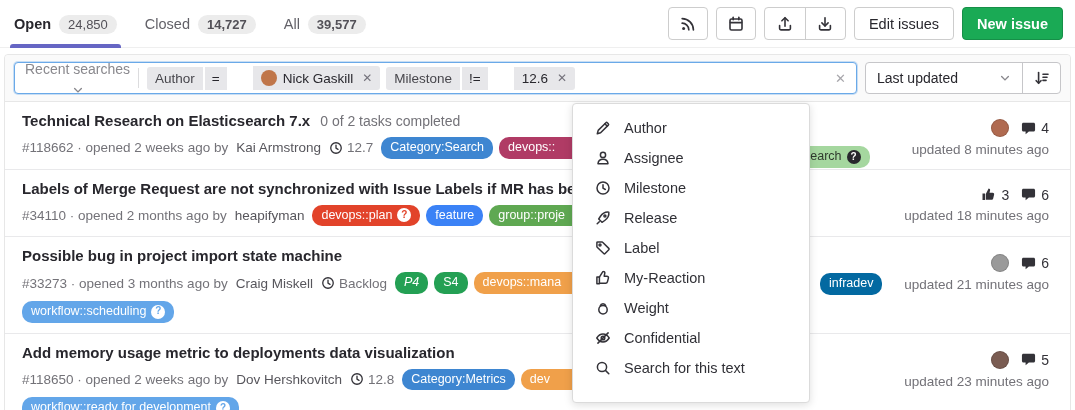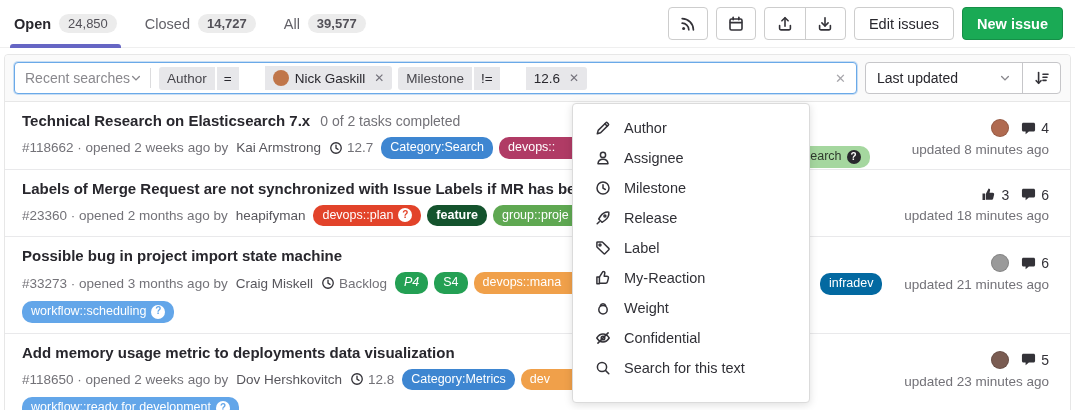--- a/index.html
+++ b/index.html
@@ -1,21 +1,21 @@
 <!DOCTYPE html>
 <html style="--underline: #6666c4;"><head>
 <meta charset="utf-8">
 <style>
   * { margin:0; padding:0; box-sizing:border-box; }
   html,body { width:1075px; height:410px; overflow:hidden; background:#fff;
     font-family:"Liberation Sans","DejaVu Sans",sans-serif; color:#28272d; }
   .icon svg { display:block; }
 
   
-  .top-bar { height:48px; display:flex; justify-content:space-between; align-items:center;
+  .top-bar { height:48px; display:flex; justify-content:space-between; 
     padding:0 12px 0 14px; border-bottom:1px solid #efefef; }
   .tabs { display:flex; gap:28px; height:48px; align-items:stretch; }
   .tab { display:flex; align-items:center; gap:8px; position:relative; font-size:14.5px;
     color:#626168; cursor:pointer; text-decoration:none; }
   .tab.active { color:#28272d; font-weight:700; }
   .tab.active::after { content:""; position:absolute; left:-4px; right:-4px; bottom:0;
     height:4px; background:var(--underline,#6666c4); border-radius:3px 3px 0 0; }
   .badge { background:#ececec; color:#535158; font-size:13px; font-weight:700;
     padding:2px 9px; border-radius:10px; }
   .tab.active .badge { font-weight:400; }
@@ -32,22 +32,22 @@
   .btn-primary { background:#1aaa55; border-color:#168f48; color:#fff; font-weight:600;
     padding:0 14px; }
 
   
   .panel { margin:6px 4px 0; border:1px solid #e7e7e7; border-radius:4px 4px 0 0; }
   .filter-bar { background:#fafafa; padding:7px 9px; display:flex; gap:8px;
     border-bottom:1px solid #e7e7e7; border-radius:4px 4px 0 0; }
   .search-box { flex:1; background:#fff; border:1px solid #6aa9e8;
     box-shadow:0 0 0 1px rgba(106,169,232,.35); border-radius:4px; height:32px;
     display:flex; align-items:center; padding:0 10px; gap:8px; }
-  .recent { display:flex; align-items:center; color:#89888d; font-size:14px;
-    cursor:pointer; white-space:nowrap; }
+  .recent { display:flex; align-items:center; gap:7px; color:#89888d; font-size:14px;
+    cursor:pointer; white-space:nowrap;flex-direction:column; }
   .v-divider { width:1px; height:20px; background:#dcdcde; }
   .tokens { display:flex; gap:6px; align-items:center; }
   .token { display:flex; gap:2px; align-items:center; font-size:13.5px; cursor:pointer; }
   .seg { background:#e7e7ea; padding:4px 8px; color:#47464c; }
   .seg.first { border-radius:3px 0 0 3px; }
   .seg.op { padding:4px 7px; color:#28272d; }
   .seg.val { border-radius:0 3px 3px 0; color:#28272d; display:flex; align-items:center; gap:6px;margin-left:24px; }
   .seg .x { color:#74727b; font-size:12px; font-weight:700; margin-left:3px; }
   .mini-avatar { width:16px; height:16px; border-radius:50%; display:inline-block; }
   .clear-x { margin-left:auto; color:#a7a6ab; font-size:13px; font-weight:700; cursor:pointer; }
@@ -258,28 +258,28 @@
                 </span>
                 <span>4</span>
               </span>
             </div>
             <div class="updated">updated 8 minutes ago</div>
           </div>
         </li>
         <li>
           <div><a class="ititle">Labels of Merge Request are not synchronized with Issue Labels if MR has been cr</a></div>
           <div class="meta">
-            <span>#23360 · opened 2 months ago by</span>
+            <span>#34110 · opened 2 months ago by</span>
             <a class="author">heapifyman</a>
             <span class="labels">
               <span class="label" style="background: rgb(226, 67, 42);">
                 <span>devops::plan</span>
                 <span class="help" style="color: rgb(226, 67, 42);">?</span>
               </span>
-              <span class="label" style="background: #14532d; font-weight: bold;">
+              <span class="label" style="background: #3b82f6;">
                 <span>feature</span>
               </span>
               <span class="label clipped" style="background: rgb(95, 168, 82);">
                 <span>group::proje</span>
               </span>
             </span>
           </div>
           <div class="right-meta">
             <div class="stat-line">
               <span class="stat">

